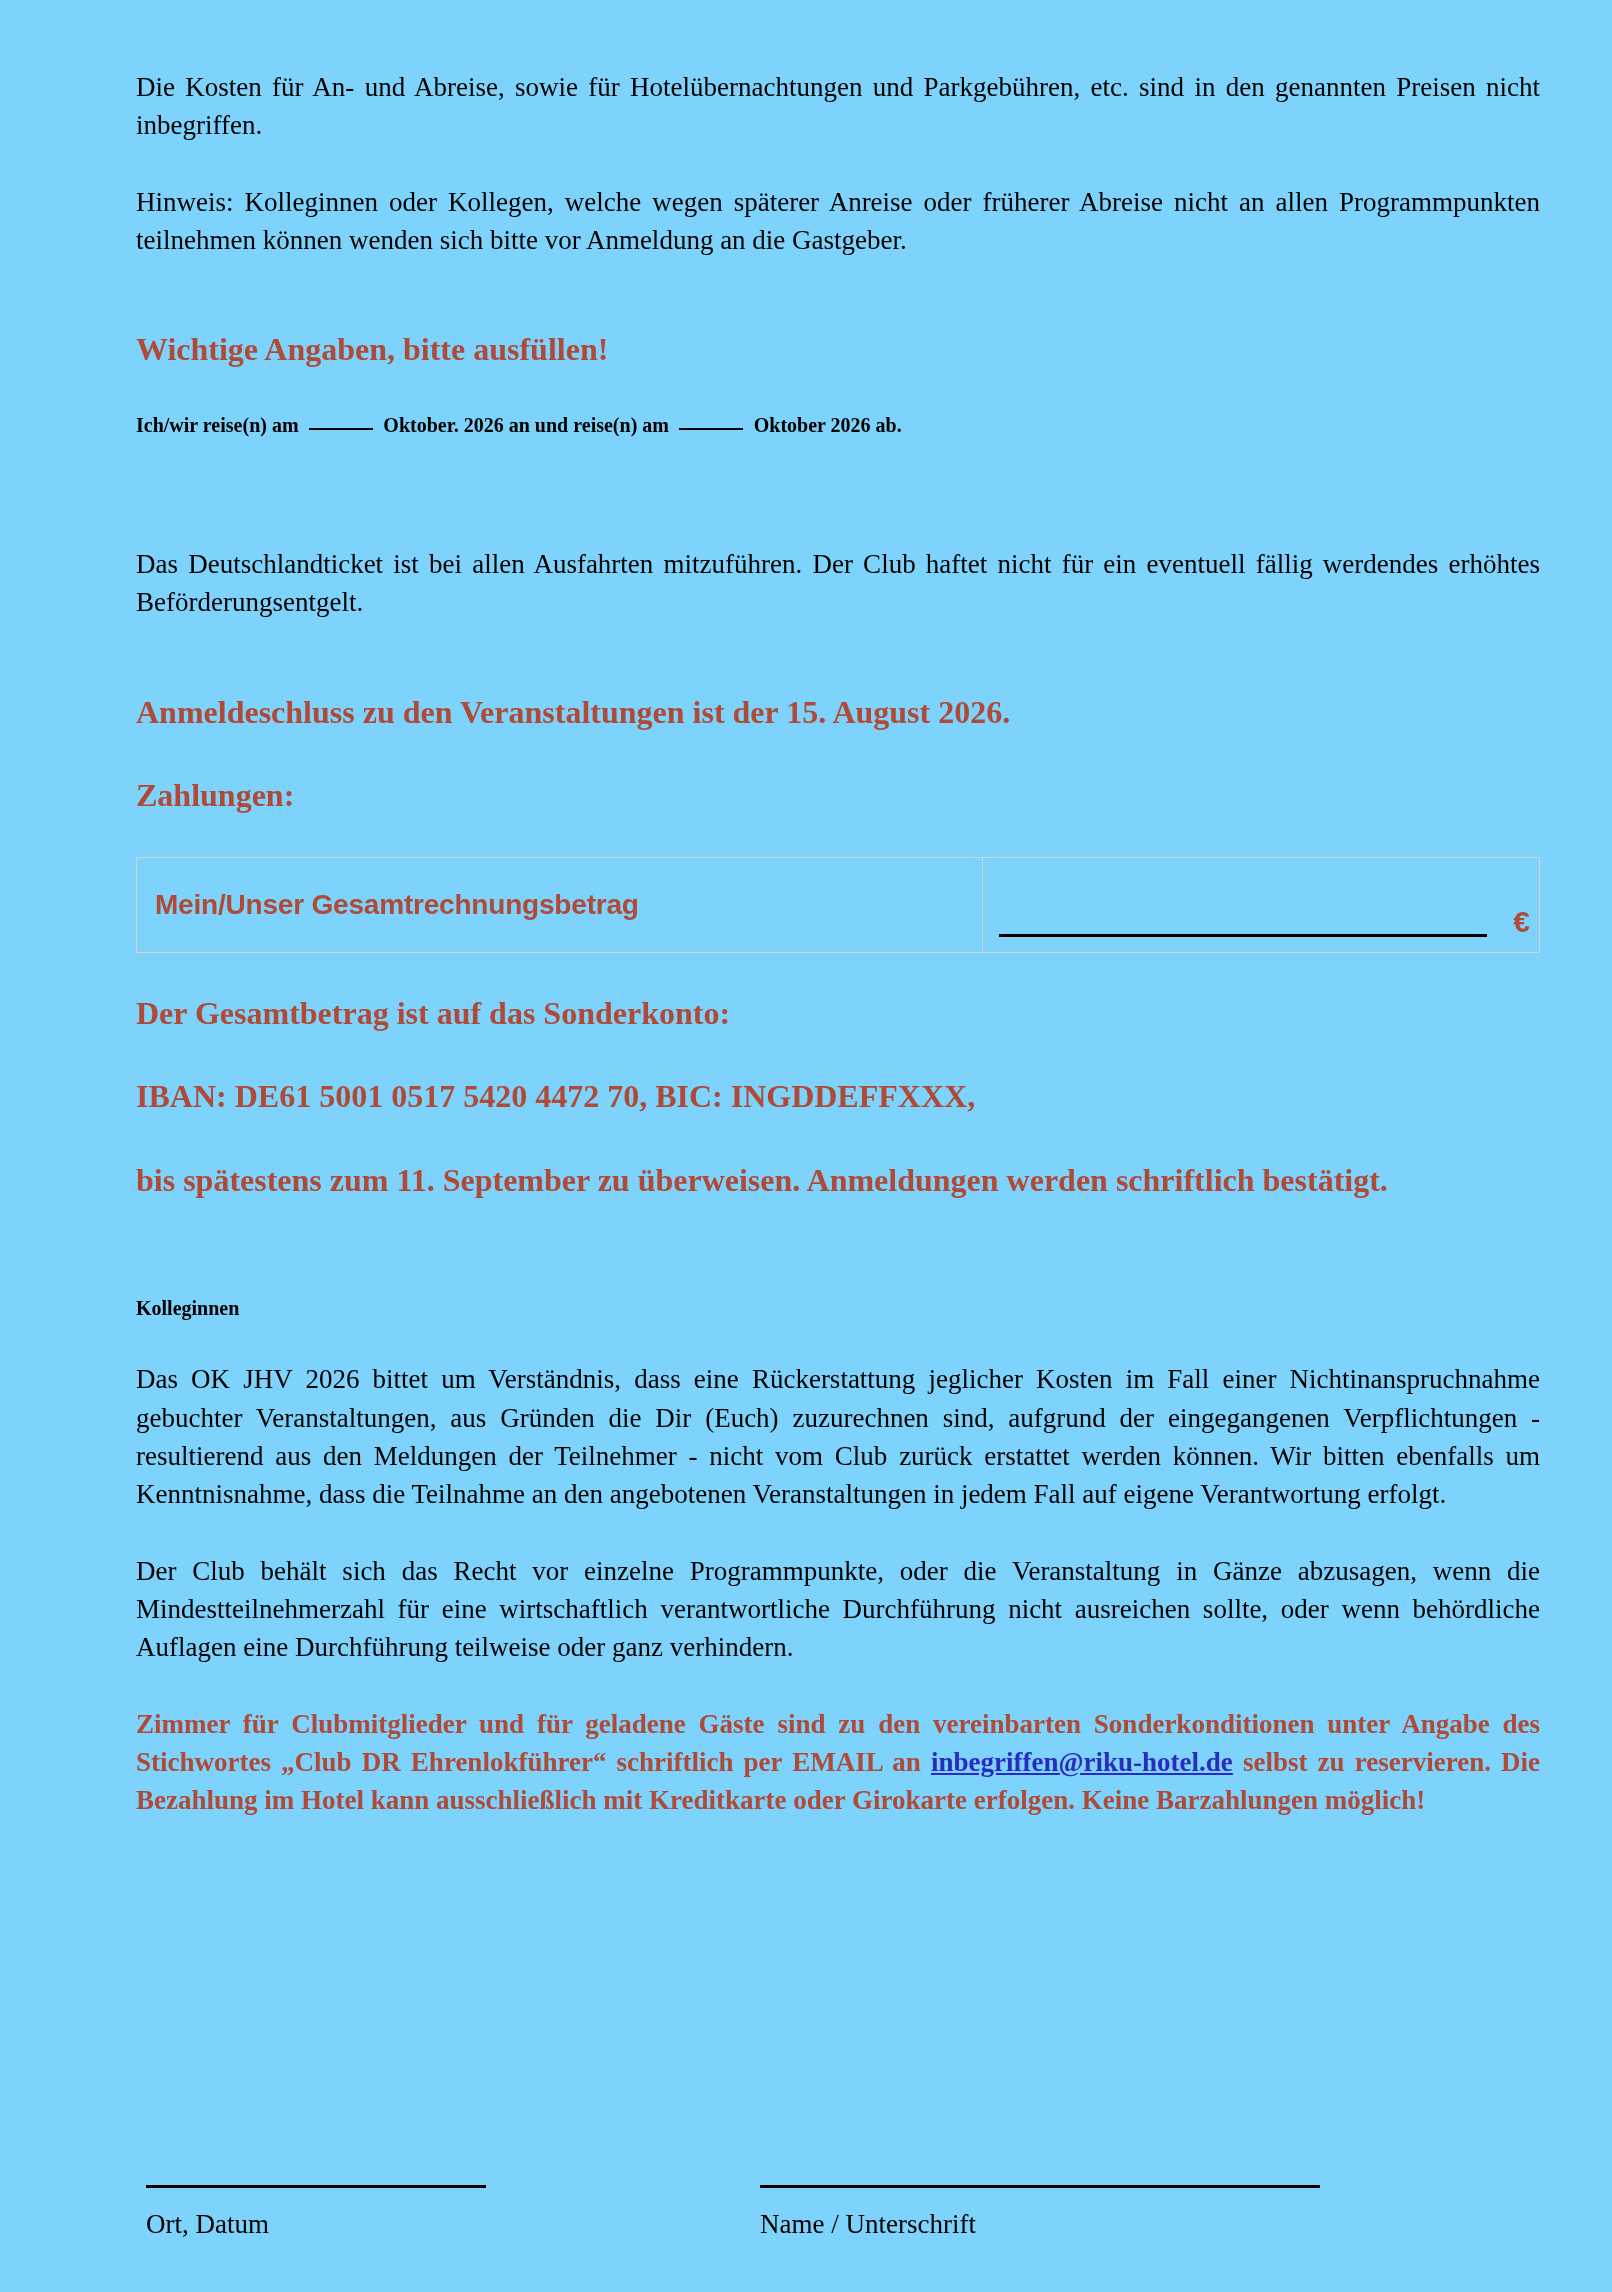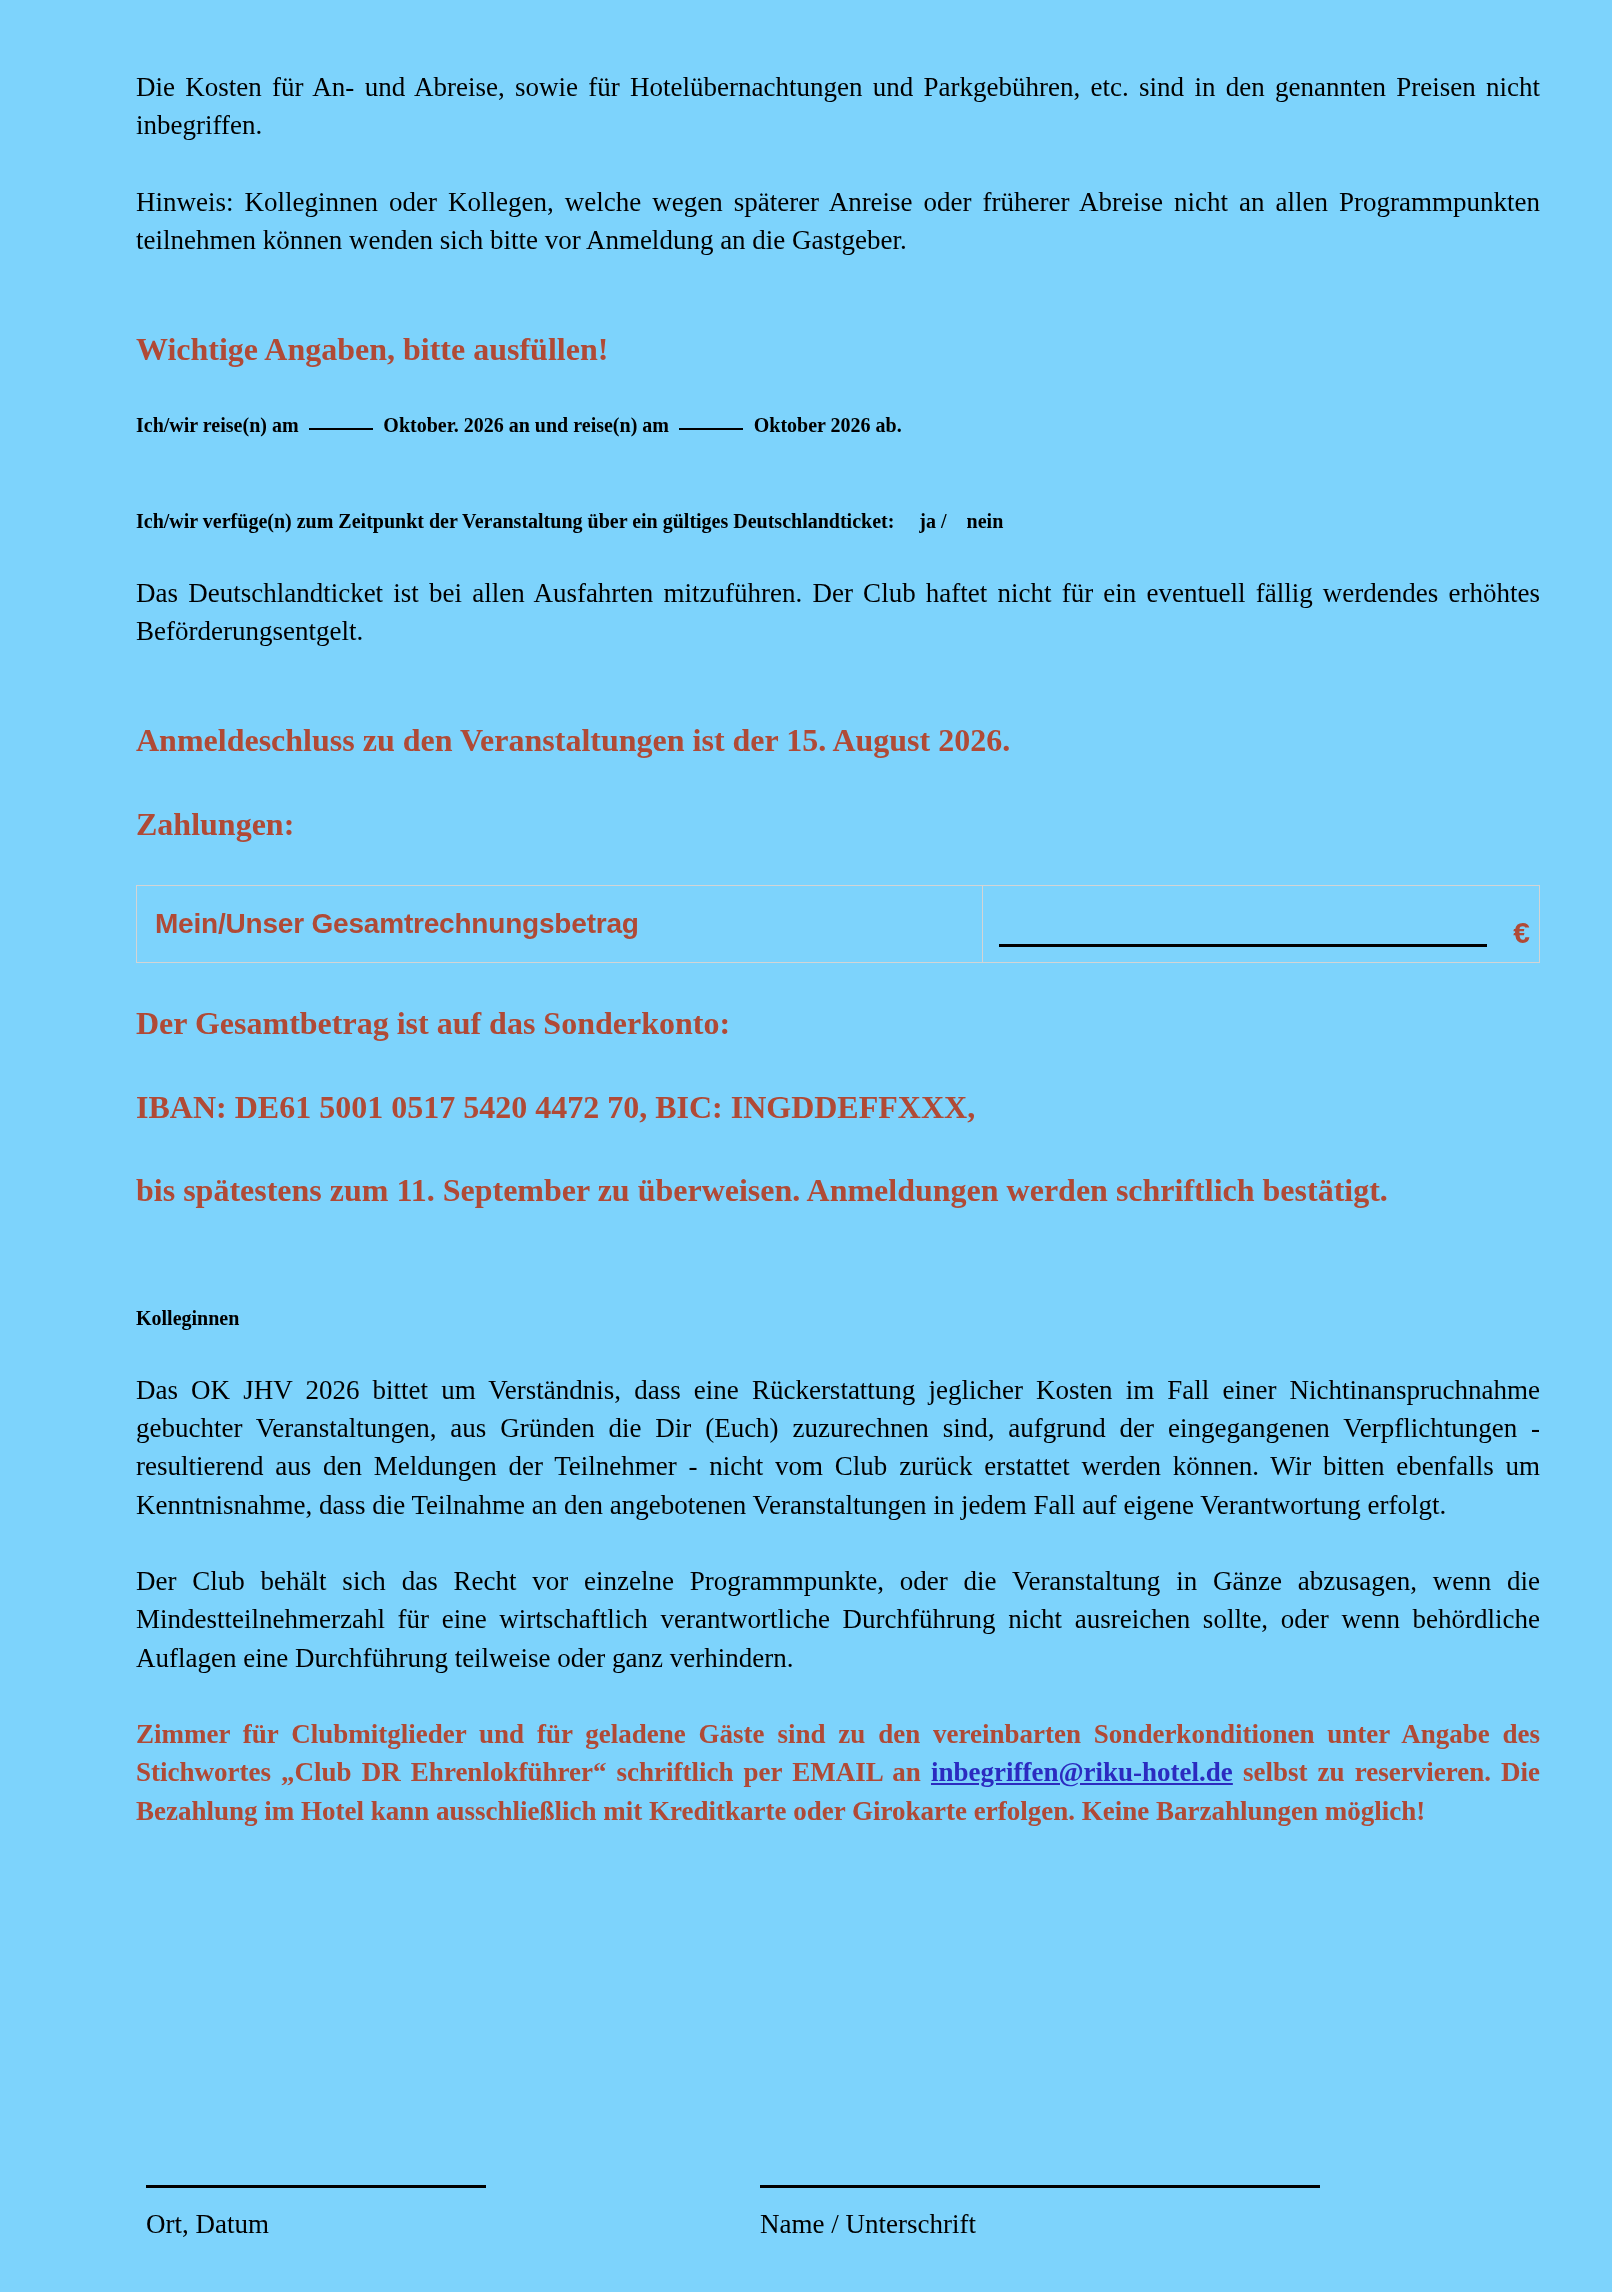--- a/index.html
+++ b/index.html
@@ -61,21 +61,21 @@
     margin: 0 5.4px;
   }
   .sp-sm { height: 23px; }
   .sp-md { height: 38px; }
   .sp-xl { height: 68px; }
 
   
   .pay-box {
     box-sizing: border-box;
     width: 1404px;
-    height: 78px;
+    height: 96px;
     border: 1.8px solid #d4d4d4;
     display: flex;
     align-items: center;
   }
   .pay-left {
     box-sizing: border-box;
     flex: 0 0 846px;
     height: 100%;
     display: flex;
     align-items: center;
@@ -166,27 +166,20 @@
     <p class="bold-black nowrap">
       <span>Ich/wir reise(n) am</span>
       <span class="blank-line"></span>
       <span>Oktober. 2026  an     und     reise(n) am</span>
       <span class="blank-line"></span>
       <span>Oktober 2026 ab.</span>
     </p>
 
     <div class="sp-xl"></div>
 
-    <p class="bold-black nowrap">
-      <span>Ich/wir verfüge(n) zum Zeitpunkt der Veranstaltung über ein gültiges Deutschlandticket:</span>
-      &nbsp;&nbsp;&nbsp;
-      <span>ja /</span>
-      &nbsp;&nbsp;
-      <span>nein</span>
-    </p>
 
     <div class="sp-md"></div>
 
     <p class="body-text">Das Deutschlandticket ist bei allen Ausfahrten mitzuführen. Der Club haftet nicht für ein eventuell fällig werdendes erhöhtes Beförderungsentgelt.</p>
 
     <div class="sp-xl"></div>
 
     <p class="red-head">Anmeldeschluss zu den Veranstaltungen ist der 15. August 2026.</p>
 
     <div class="sp-md"></div>

